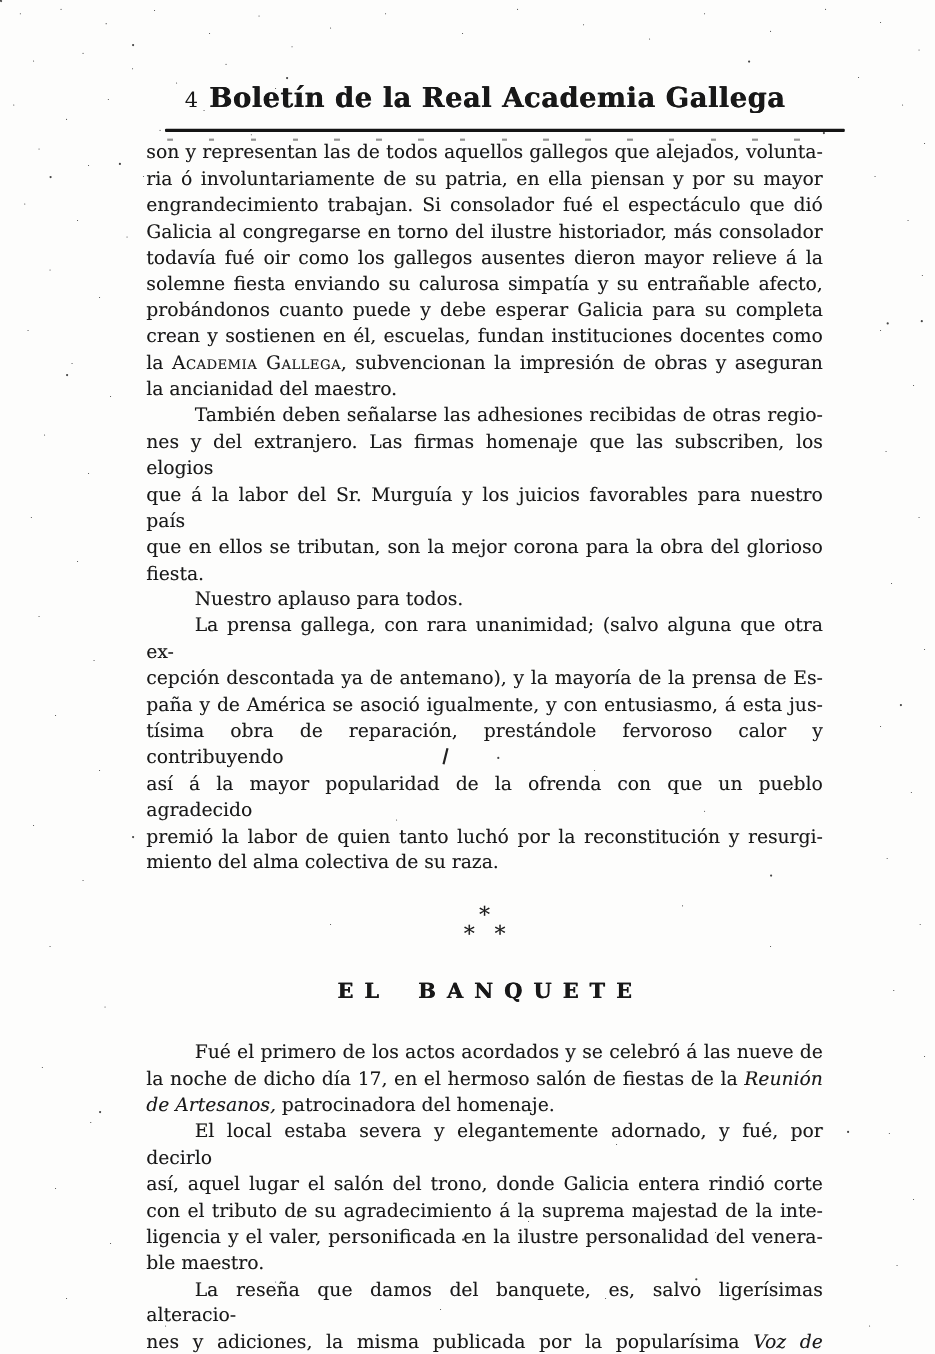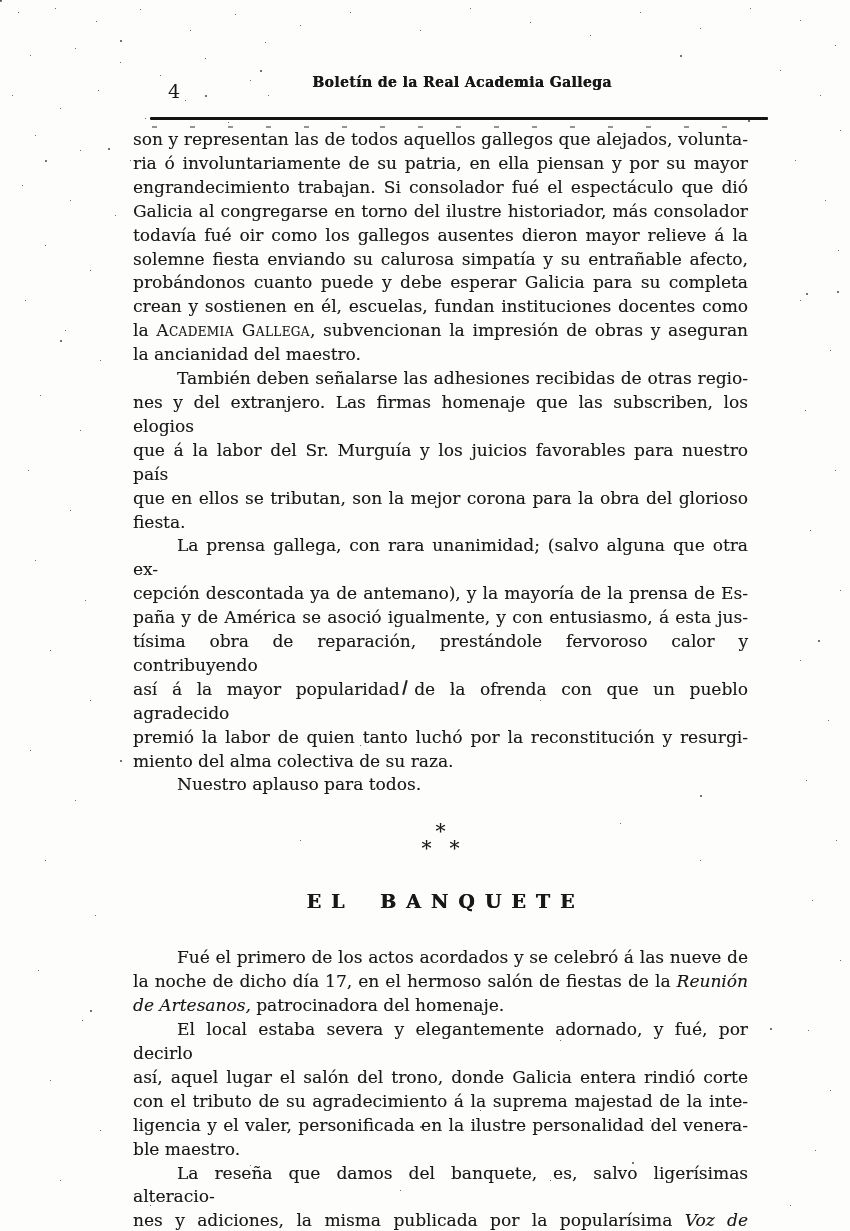--- a/index.html
+++ b/index.html
@@ -25,22 +25,22 @@
     840px 590px,800px 660px,828px 720px,806px 780px,836px 840px,812px 900px,840px 960px,808px 1030px,
     830px 1090px,815px 1150px,790px 1205px,400px 1190px,550px 1180px,650px 1120px,480px 1110px,250px 1165px,
     360px 745px,640px 737px,540px 700px,620px 823px,700px 860px,560px 1040px,300px 840px;}
   .noise-b{position:absolute;left:0;top:0;width:2px;height:2px;background:#262626;border-radius:50%;opacity:.8;
     box-shadow:205px 95px,120px 40px,260px 70px,45px 160px,806px 293px,837px 291px,60px 340px,818px 640px,
     120px 760px,700px 795px,90px 1010px,770px 1028px,420px 1126px,108px 148px,680px 55px,748px 120px,
     270px 1105px,632px 1162px,452px 688px;}
   
   .pagenum{position:absolute;left:168px;top:80px;font-size:19px;}
   .ptitle{
-    position:absolute;left:462px;top:74px;transform:translateX(-50%);
-    white-space:nowrap;font-size:14px;font-weight:700;letter-spacing:.4px;
+    position:absolute;left:452px;top:74px;transform:translateX(-50%);
+    white-space:nowrap;font-size:25px;font-weight:700;letter-spacing:.4px;
     text-shadow:.4px 0 0 #161616;
   }
   .rule{position:absolute;left:150px;top:117px;width:618px;height:3px;background:#141414;border-radius:1px;}
   .rule-dots{position:absolute;left:152px;top:126px;width:606px;height:2px;opacity:.55;
     background:repeating-linear-gradient(90deg,#3c3c3c 0 5px,transparent 5px 38px);}
   
   .slash-artifact{position:absolute;left:404px;top:680px;width:2px;height:15px;background:#222;transform:rotate(14deg);}
   
   .content{
     position:absolute;left:133px;top:128px;width:615px;
@@ -93,30 +93,30 @@
           <div class="line endline"><span>la ancianidad del maestro.</span></div>
         </div>
         <div class="para indent">
           <div class="line"><span>También deben señalarse las adhesiones recibidas de otras regio-</span></div>
           <div class="line"><span>nes y del extranjero. Las firmas homenaje que las subscriben, los elogios</span></div>
           <div class="line"><span>que á la labor del Sr. Murguía y los juicios favorables para nuestro país</span></div>
           <div class="line"><span>que en ellos se tributan, son la mejor corona para la obra del glorioso</span></div>
           <div class="line endline"><span>fiesta.</span></div>
         </div>
         <div class="para indent">
+          <div class="line endline"><span>Nuestro aplauso para todos.</span></div>
+        </div>
+        <div class="para indent">
           <div class="line"><span>La prensa gallega, con rara unanimidad; (salvo alguna que otra ex-</span></div>
           <div class="line"><span>cepción descontada ya de antemano), y la mayoría de la prensa de Es-</span></div>
           <div class="line"><span>paña y de América se asoció igualmente, y con entusiasmo, á esta jus-</span></div>
           <div class="line"><span>tísima obra de reparación, prestándole fervoroso calor y contribuyendo</span></div>
           <div class="line"><span>así á la mayor popularidad de la ofrenda con que un pueblo agradecido</span></div>
           <div class="line"><span>premió la labor de quien tanto luchó por la reconstitución y resurgi-</span></div>
           <div class="line endline"><span>miento del alma colectiva de su raza.</span></div>
-        </div>
-        <div class="para indent">
-          <div class="line endline"><span>Nuestro aplauso para todos.</span></div>
         </div>
       </div>
 
     <div class="asterism">
       <div class="row">*</div>
       <div class="row row2"><span>*</span><span>*</span></div>
     </div>
 
     <h2 class="heading">EL BANQUETE</h2>
 

